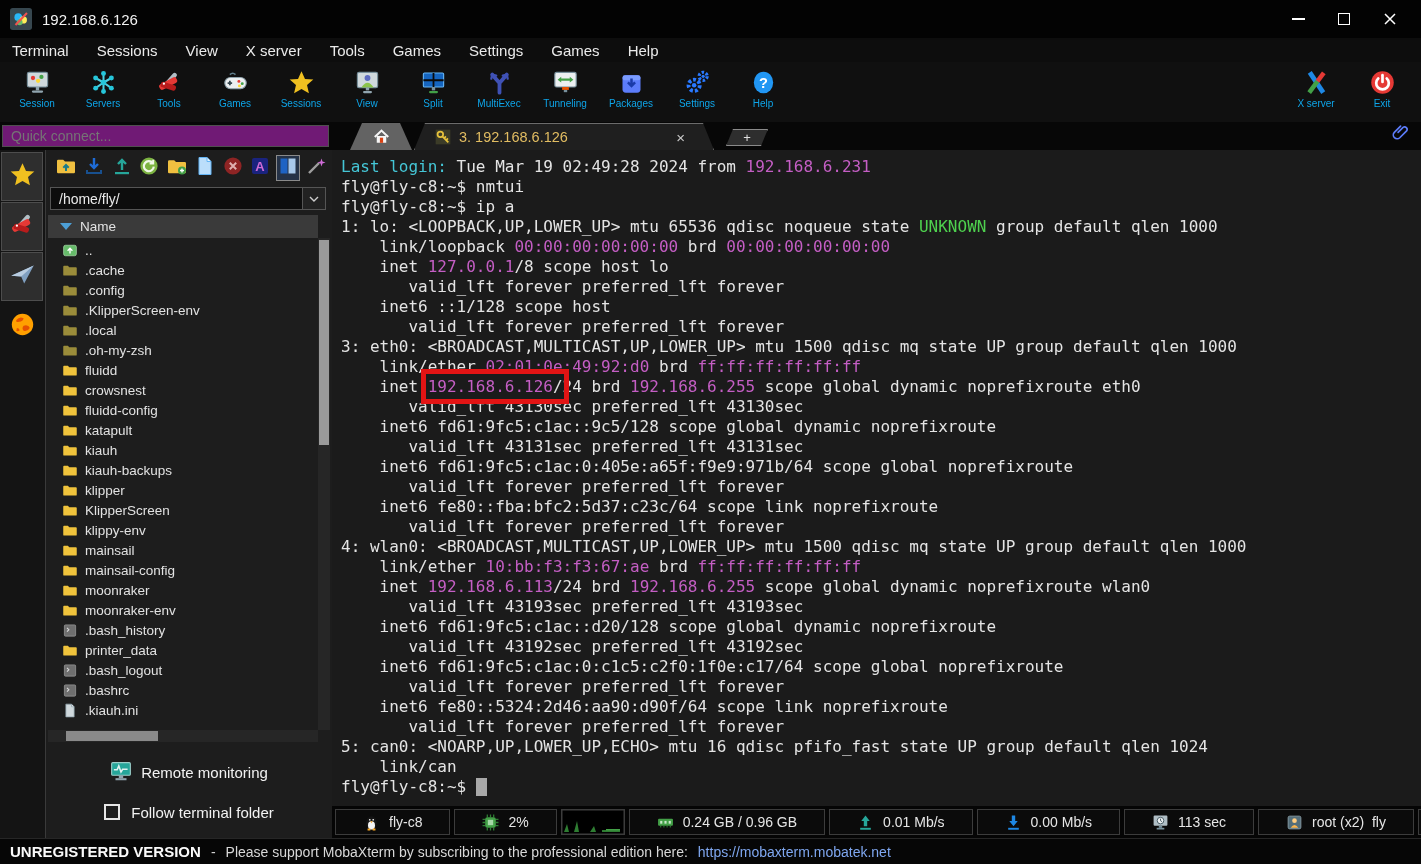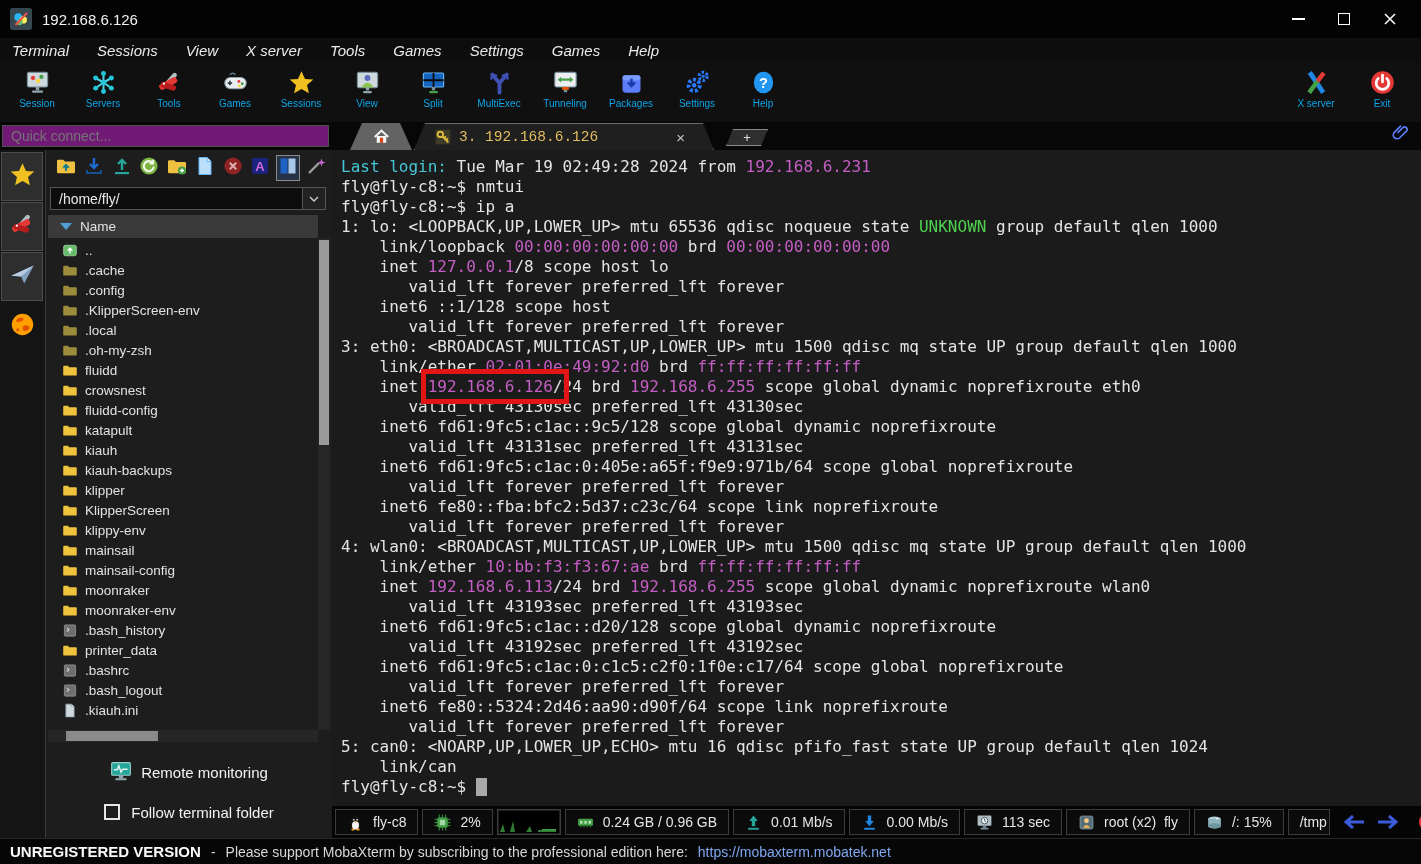--- a/index.html
+++ b/index.html
@@ -11,40 +11,40 @@
   .titlebar { height:38px; background:#030303; display:flex; align-items:center; padding:0 8px 0 10px; }
   .app-logo { width:22px; height:22px; margin-right:10px; }
   .app-logo svg { width:22px; height:22px; }
   .win-title { color:#f2f2f2; font-size:15px; flex:1; }
   .wc { width:46px; height:30px; display:flex; align-items:center; justify-content:center; }
   .wc-min-bar { width:13px; height:2px; background:#fff; }
   .wc-max-box { width:12px; height:12px; border:1.5px solid #fff; }
   .wc svg { width:14px; height:14px; }
 
   
-  .menubar { height:24px; background:#0d0d0d; display:flex; align-items:center; gap:28px; padding:0 12px;font-style:italic; }
+  .menubar { height:24px; background:#0d0d0d; display:flex; align-items:center; gap:28px; padding:0 12px; }
   .menu-item { color:#eaeaea; font-size:15px; }
 
   
   .toolbar { height:60px; background:#101010; display:flex; align-items:flex-start; padding:2px 6px 0 4px; }
   .tb-item { width:66px; display:flex; flex-direction:column; align-items:center; gap:1px; padding-top:3px; }
   .tb-ic { height:30px; display:flex; align-items:center; justify-content:center; }
   .tb-ic svg { width:27px; height:27px; }
   .tb-lb { color:#0ea5e9; font-size:10px; white-space:nowrap; }
   .tb-spacer { flex:1; }
 
   
   .tabrow { height:28px; background:#070707; display:flex; align-items:flex-end; }
   .qc-wrap { width:332px; padding:2px 3px 3px 2px; }
   .qc { width:100%; height:22px; background:#701a75; border:1px solid #4f4f4f; color:#a9a9a9; font-size:14px; padding:0 8px; font-family:"Liberation Sans",sans-serif; }
   .tab-home { width:62px; height:27px; background:#636363; clip-path:polygon(12px 0,calc(100% - 12px) 0,100% 100%,0 100%); display:flex; align-items:center; justify-content:center; margin-left:18px; }
   .tab-home svg { width:19px; height:19px; }
   .tab-active { width:300px; height:27px; background:#1f1f1f; border:1px solid #6b6b6b; border-bottom:none; clip-path:polygon(11px 0,calc(100% - 11px) 0,100% 100%,0 100%); display:flex; align-items:center; gap:8px; padding:0 26px 0 20px; margin-left:2px; }
   .tab-active svg { width:16px; height:16px; }
-  .tab-label { color:#e2bd62; font-size:14.5px; flex:1;font-family:Liberation Mono, monospace; }
+  .tab-label { color:#e2bd62; font-size:14.5px; flex:1; }
   .tab-close { color:#c9c9c9; font-size:15px; margin-right:2px; }
   .tab-plus { width:42px; height:17px; background:#2e2e2e; border:1px solid #8a8a8a; clip-path:polygon(7px 0,100% 0,calc(100% - 7px) 100%,0 100%); display:flex; align-items:center; justify-content:center; color:#e0e0e0; font-size:13px; margin:0 0 4px 12px; }
   .clip-wrap { margin-left:auto; padding:0 10px 4px 0; }
   .clip-wrap svg { width:20px; height:20px; }
 
   
   .main { flex:1; min-height:0; display:flex; }
 
   
   .sidebar { width:332px; display:flex; background:#1d1d1d; }
@@ -82,21 +82,21 @@
   .c-fg { color:#e4e4e4; }
   .c-cyan { color:#45c6d6; }
   .c-magenta { color:#c45ec4; }
   .c-green { color:#4ed14e; }
   .redbox { position:relative; }
   .redbox::after { content:""; position:absolute; left:-7px; right:-16px; top:-8px; bottom:-8px; border:5px solid #e21414; z-index:2; pointer-events:none; }
   .cursor-block { display:inline-block; width:11px; height:18px; background:#a8a8a8; vertical-align:text-bottom; }
 
   
   .statusbar { height:32px; background:#050505; display:flex; align-items:stretch; gap:4px; padding:3px 3px; overflow:hidden; }
-  .seg { display:flex; align-items:center; gap:9px; padding:0 11px; border:1px solid #3c3c3c; background:#0b0b0b; color:#e6e6e6; font-size:14px; white-space:nowrap; flex:none; }
+  .seg { display:flex; align-items:center; gap:9px; padding:0 27px; border:1px solid #3c3c3c; background:#0b0b0b; color:#e6e6e6; font-size:14px; white-space:nowrap; flex:none; }
   .seg svg { width:17px; height:17px; flex:none; }
   .seg .txt { white-space:pre; }
   .seg.graph { padding:0; }
   .seg.graph svg { width:62px; height:24px; }
   .seg.path-seg { width:42px; overflow:hidden; }
   .nav-arrows { display:flex; align-items:center; gap:10px; padding:0 10px; }
   .nav-arrows svg { width:22px; height:14px; }
   .sb-close { display:flex; align-items:center; padding:0 6px; }
   .sb-close svg { width:20px; height:20px; }
 
@@ -623,30 +623,30 @@
               </span>
               <span>printer_data</span>
             </div>
             <div class="frow">
               <span style="display: flex;">
                 <svg viewBox="0 0 20 20">
                   <rect x="2.5" y="2.5" width="15" height="15" rx="1.5" fill="#6f6f6f" stroke="#9a9a9a"></rect>
                   <path d="M6 6.5l2.5 2.5L6 11.5" stroke="#dcdcdc" stroke-width="1.4" fill="none"></path>
                 </svg>
               </span>
-              <span>.bashrc</span>
+              <span>.bash_logout</span>
             </div>
             <div class="frow">
               <span style="display: flex;">
                 <svg viewBox="0 0 20 20">
                   <rect x="2.5" y="2.5" width="15" height="15" rx="1.5" fill="#6f6f6f" stroke="#9a9a9a"></rect>
                   <path d="M6 6.5l2.5 2.5L6 11.5" stroke="#dcdcdc" stroke-width="1.4" fill="none"></path>
                 </svg>
               </span>
-              <span>.bash_logout</span>
+              <span>.bashrc</span>
             </div>
             <div class="frow">
               <span style="display: flex;">
                 <svg viewBox="0 0 20 20">
                   <path d="M4.5 1.5h7.5l3.5 3.5v13.5H4.5z" fill="#cfd8dc" stroke="#90a4ae"></path>
                   <path d="M12 1.5V5h3.5" fill="#eceff1" stroke="#90a4ae"></path>
                 </svg>
               </span>
               <span>.kiauh.ini</span>
             </div>

